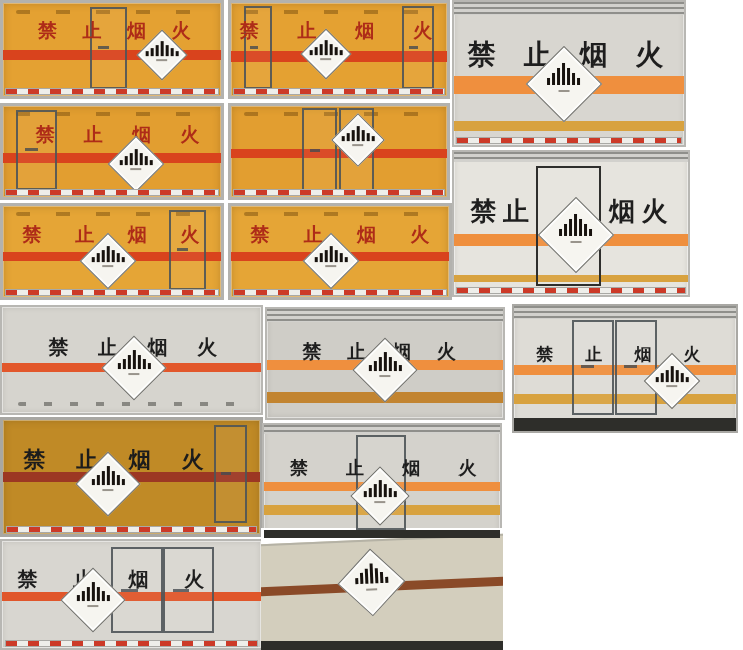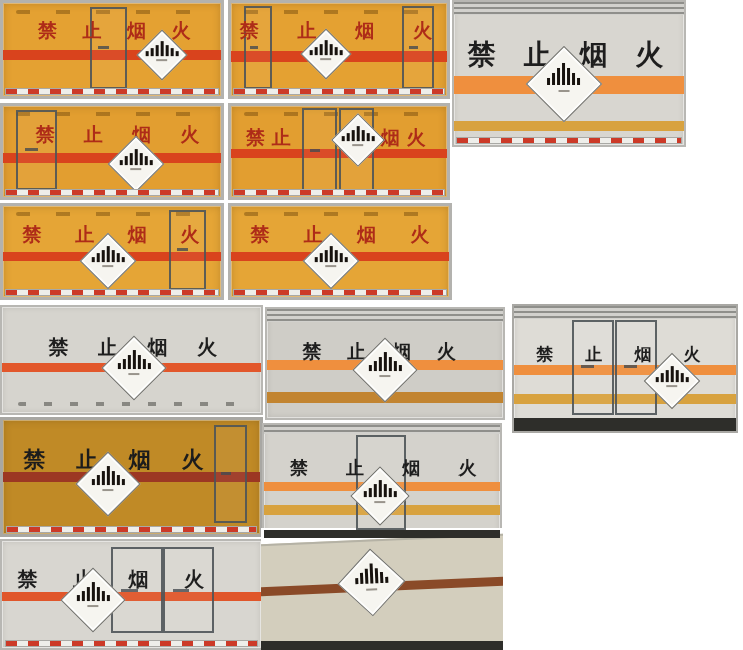--- a/index.html
+++ b/index.html
@@ -138,38 +138,56 @@
         </div>
       </div>
     <div class="reflect"></div>
   </div>
 
   <div class="tile metal" style="left:228px;top:103px;width:222px;height:97px;background:#e29e30">
     <div class="vents"></div>
     <div class="stripe" style="top:47%;height:10%;background:#d9431d"></div>
     <div class="door" style="left:33%;width:16%;top:2%;height:94%"></div>
     <div class="door" style="left:50%;width:16%;top:2%;height:94%"></div>
-    <div class="label" style="top:24%;font-size:19px;color:#ae2c18;left:7%;right:10%">
-      <span>禁 止</span>
-        <span>烟 火</span>
-    </div>
     <div class="placard" style="left:59%;top:37%;width:38px;height:38px">
         <div class="bars">
           <i style="height: 28%;"></i>
           <i style="height: 46%;"></i>
           <i style="height: 64%;"></i>
           <i style="height: 86%;"></i>
           <i style="height: 64%;"></i>
           <i style="height: 46%;"></i>
           <i style="height: 28%;"></i>
         </div>
       </div>
     <div class="reflect"></div>
   </div>
 
+  <div class="tile lite" style="left:452px;top:150px;width:238px;height:147px;background:#e6e4de">
+    <div class="rails" style="height:10px"></div>
+    <div class="stripe" style="top:57%;height:9%;background:#ef8f3e"></div>
+    <div class="stripe" style="top:86%;height:5%;background:#d8a23f"></div>
+    <div class="door dark" style="left:35%;width:28%;top:10%;height:84%"></div>
+    <div class="label" style="top:32%;font-size:26px;color:#1e1e1e;left:7%;right:6%">
+      <span style="letter-spacing:0.25em">禁止</span>
+        <span style="letter-spacing:0.25em">烟火</span>
+    </div>
+    <div class="placard" style="left:52%;top:58%;width:54px;height:54px">
+        <div class="bars">
+          <i style="height: 28%;"></i>
+          <i style="height: 46%;"></i>
+          <i style="height: 64%;"></i>
+          <i style="height: 86%;"></i>
+          <i style="height: 64%;"></i>
+          <i style="height: 46%;"></i>
+          <i style="height: 28%;"></i>
+        </div>
+      </div>
+    <div class="reflect"></div>
+  </div>
 
   <div class="tile metal" style="left:0;top:203px;width:224px;height:97px;background:#e5a536">
     <div class="vents"></div>
     <div class="stripe" style="top:50%;height:10%;background:#d9431d"></div>
     <div class="door" style="left:76%;width:17%;top:4%;height:88%"></div>
     <div class="label" style="top:21%;font-size:19px;color:#ae2c18;left:9%;right:10%">
       <span>禁</span>
         <span>止</span>
         <span>烟</span>
         <span>火</span>

